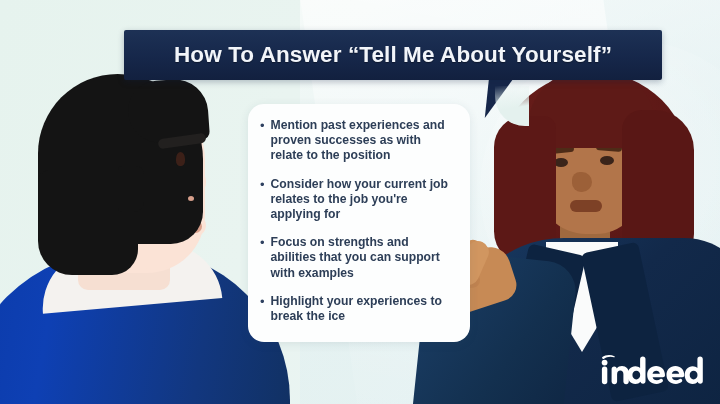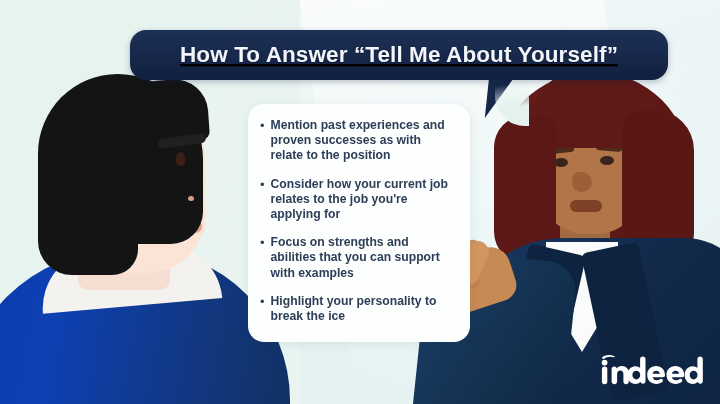--- a/index.html
+++ b/index.html
@@ -94,26 +94,25 @@
   .w-hand{position:absolute;left:-6px;top:172px;width:110px;height:82px;}
   .w-palm{position:absolute;left:14px;top:22px;width:86px;height:56px;
     background:#c78a55;border-radius:44px 30px 24px 40px;transform:rotate(-18deg);}
   .w-f1{position:absolute;left:6px;top:14px;width:62px;height:17px;background:#cf9159;border-radius:10px;transform:rotate(-16deg);}
   .w-f2{position:absolute;left:10px;top:28px;width:58px;height:16px;background:#c78a55;border-radius:10px;transform:rotate(-10deg);}
   .w-f3{position:absolute;left:14px;top:42px;width:52px;height:15px;background:#c08350;border-radius:10px;transform:rotate(-4deg);}
   .w-thumb{position:absolute;left:48px;top:8px;width:22px;height:46px;background:#d19660;border-radius:12px;transform:rotate(24deg);}
 
   
   #title-banner{
-    position:absolute;left:130px;top:30px;width:538px;height:50px;
+    position:absolute;left:124px;top:30px;width:538px;height:50px;
     background:linear-gradient(180deg,#1d3155 0%,#16274a 55%,#12203f 100%);
-    border-radius:16px;
+    border-radius:2px;
     display:flex;align-items:center;justify-content:center;
     box-shadow:0 2px 6px rgba(18,32,63,.28);
-    text-decoration:underline;
   }
   #title-banner .txt{
     color:#f2f5fa;font-size:22.5px;font-weight:bold;letter-spacing:.1px;
     white-space:nowrap;text-shadow:0 1px 1px rgba(0,0,0,.35);
   }
   .bubble-tail{
     position:absolute;left:487px;top:76px;width:0;height:0;
     border-left:26px solid #16274a;
     border-right:14px solid transparent;
     border-bottom:42px solid transparent;
@@ -218,21 +217,21 @@
       <span class="tip-text">Consider how your current job relates to the job you're applying for</span>
     </div>
 
     <div class="tip">
       <span class="tip-bullet">•</span>
       <span class="tip-text">Focus on strengths and abilities that you can support with examples</span>
     </div>
 
     <div class="tip">
       <span class="tip-bullet">•</span>
-      <span class="tip-text">Highlight your personality to break the ice</span>
+      <span class="tip-text">Highlight your experiences to break the ice</span>
     </div>
 
   </div>
 
   <div id="indeed-logo">
     <svg width="108" height="34" viewBox="0 0 108 34">
       <path d="M4 3.2c3.6-2.6 8.6-2.9 12.4-1 .7.4.4 1.4-.4 1.1-3.5-1.1-7.4-.5-10.3 1.7-.8.5-1.6-1.2-1.7-1.8z" fill="#ffffff"></path>
       <circle cx="6.6" cy="8.6" r="2.9" fill="#ffffff"></circle>
       <rect x="3.9" y="12.6" width="5.4" height="17.6" rx="2.6" fill="#ffffff"></rect>
       <path d="M13.6 14.9c0-1.5 1.1-2.5 2.6-2.5 1.4 0 2.4.8 2.6 2 1.3-1.5 3.1-2.3 5.2-2.3 4.2 0 6.8 2.9 6.8 7.4v8.1c0 1.6-1.1 2.6-2.7 2.6s-2.7-1-2.7-2.6v-7.5c0-2.2-1.2-3.5-3.1-3.5-1.9 0-3.2 1.4-3.2 3.6v7.4c0 1.6-1.1 2.6-2.7 2.6s-2.8-1-2.8-2.6V14.9z" fill="#ffffff"></path>

